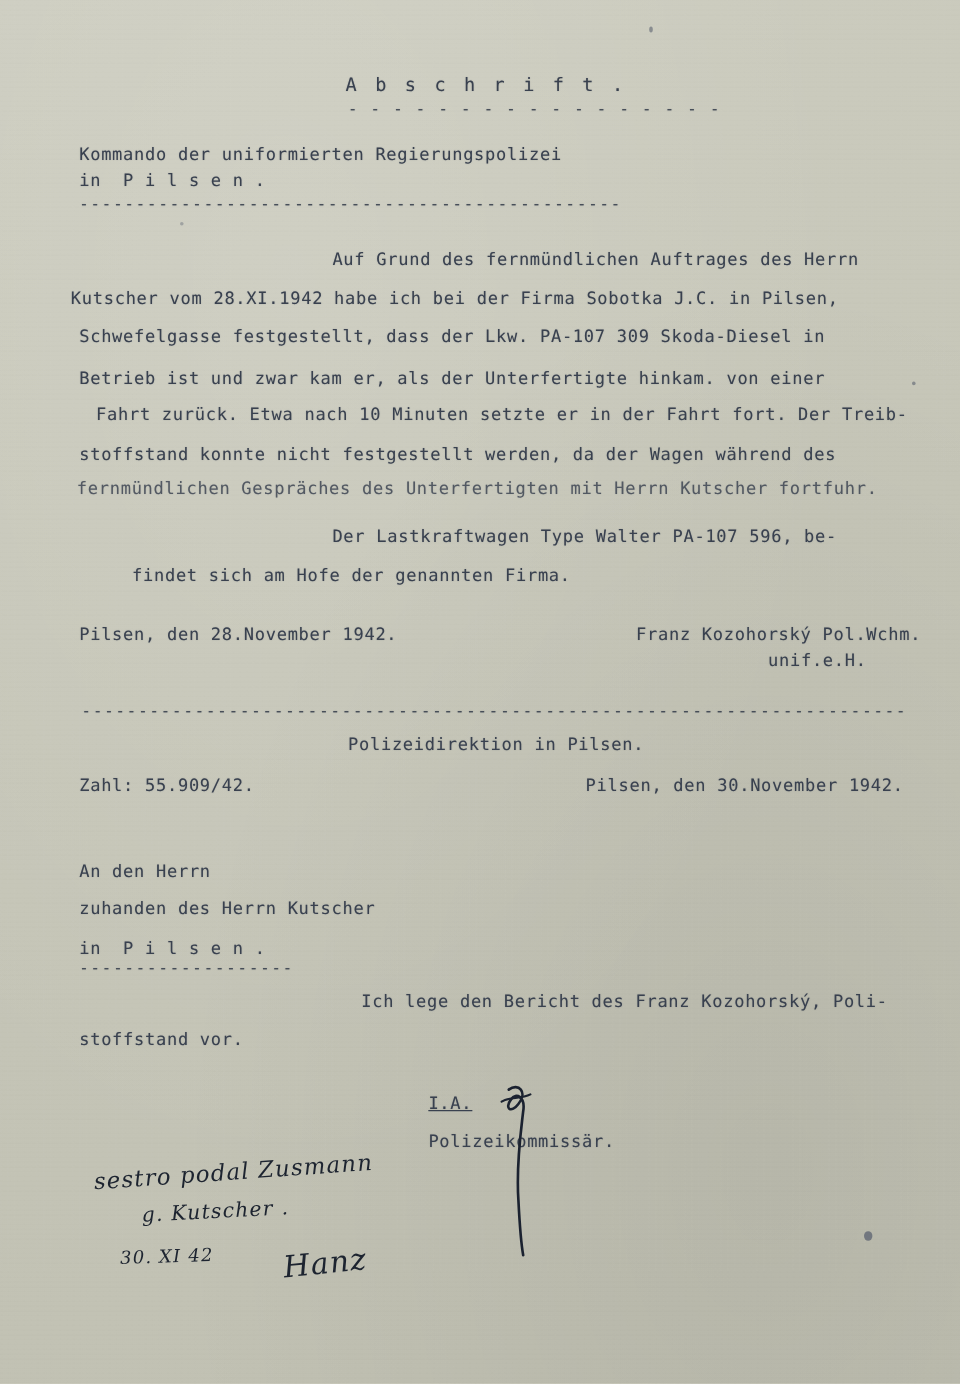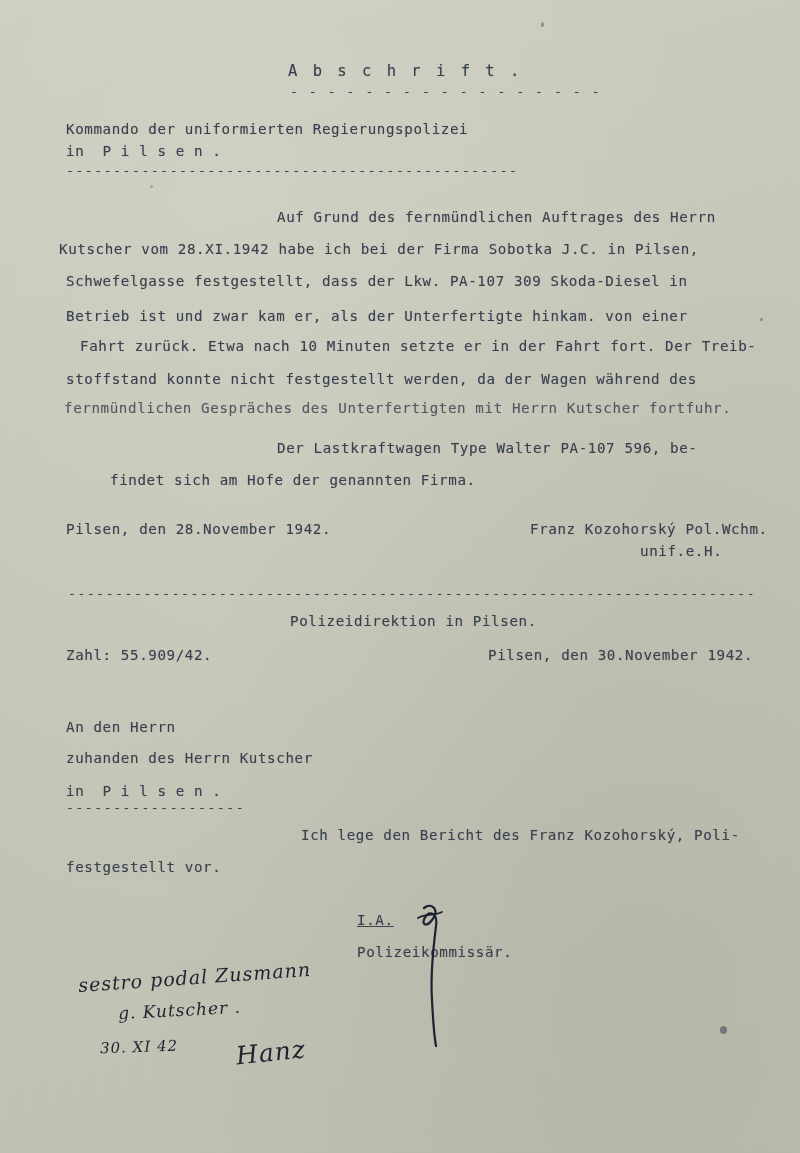--- a/index.html
+++ b/index.html
@@ -131,21 +131,21 @@
 
     <div class="ln" style="left:66px; top:647px;">Zahl: 55.909/42.</div>
     <div class="ln" style="left:488px; top:647px;">Pilsen, den 30.November 1942.</div>
 
     <div class="ln" style="left:66px; top:719px;">An den Herrn</div>
     <div class="ln" style="left:66px; top:750px;">zuhanden des Herrn Kutscher</div>
     <div class="ln" style="left:66px; top:783px;">in  P i l s e n .</div>
     <div class="ln dash" style="left:66px; top:800px;">-------------------</div>
 
     <div class="ln" style="left:301px; top:827px;">Ich lege den Bericht des Franz Kozohorský, Poli-</div>
-    <div class="ln" style="left:66px; top:859px;">festgestellt vor.</div>
+    <div class="ln" style="left:66px; top:859px;">stoffstand vor.</div>
 
     <div class="ln" style="left:357px; top:912px;text-decoration:underline;">I.A.</div>
     <div class="ln" style="left:357px; top:944px;">Polizeikommissär.</div>
   </div>
 
   <svg class="sigmark" viewBox="0 0 40 150">
     <path d="M14 8 C22 2, 30 10, 22 20 C16 28, 10 24, 16 16 C20 10, 28 14, 26 26 C24 44, 20 70, 22 100 C23 120, 24 135, 26 146" fill="none" stroke="#1b2230" stroke-width="2.2" stroke-linecap="round"></path>
     <path d="M8 18 C14 14, 24 16, 32 12" fill="none" stroke="#1b2230" stroke-width="1.8" stroke-linecap="round"></path>
   </svg>
 

